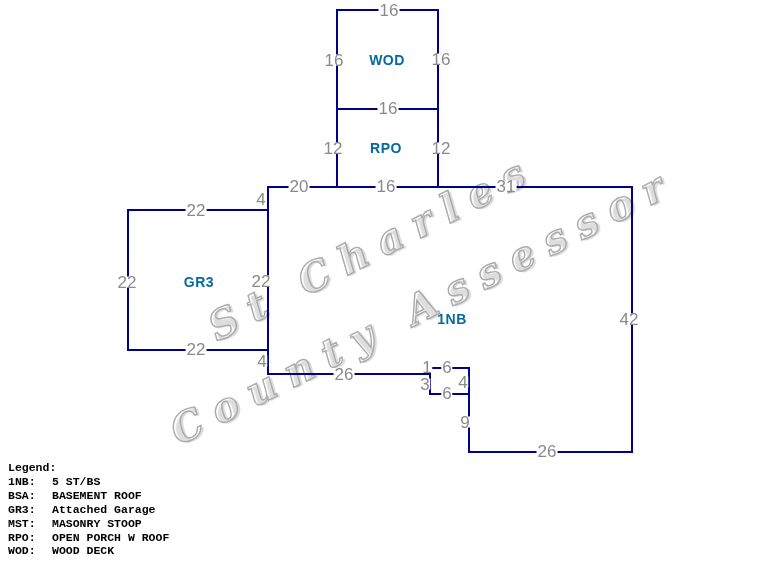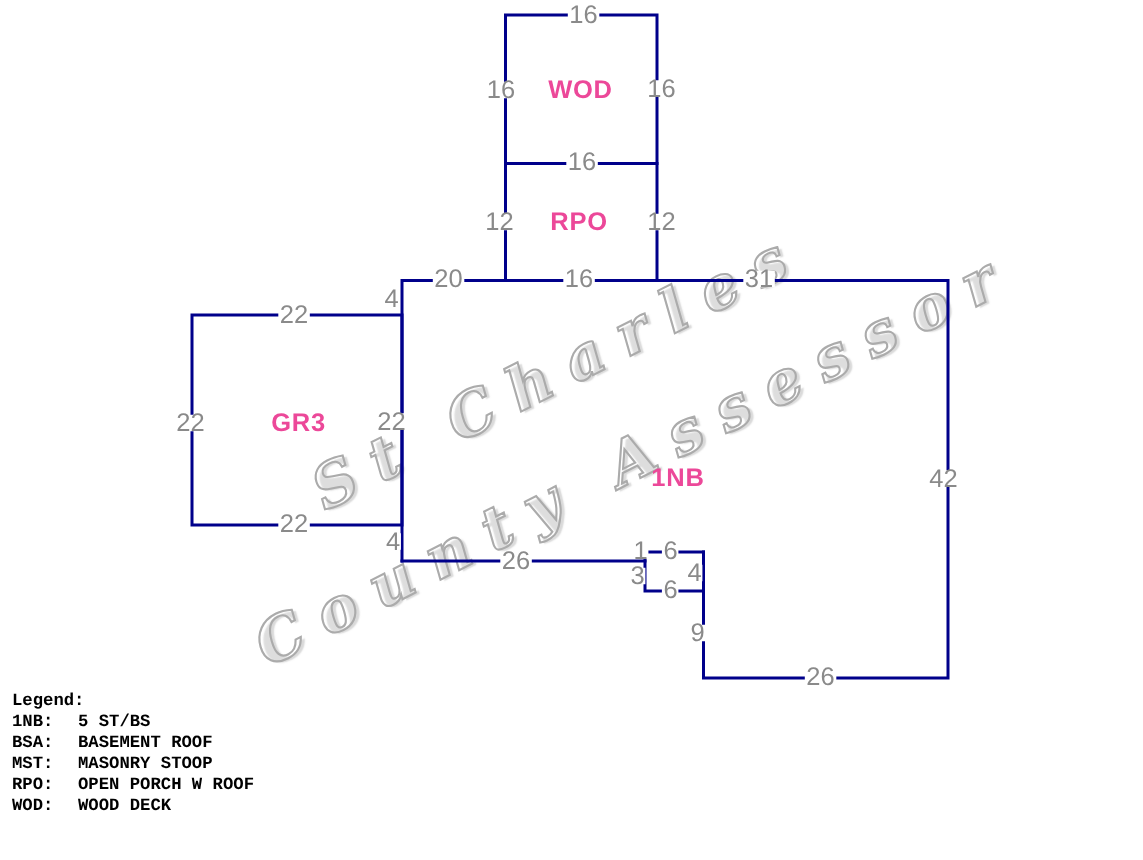--- a/index.html
+++ b/index.html
@@ -24,21 +24,21 @@
   #sketch-svg path, #sketch-svg rect{stroke:#00008b;stroke-width:2;fill:none;stroke-linecap:square;}
   
   .dim{
     position:absolute;z-index:3;transform:translate(-50%,-50%);
     font-size:17px;line-height:11px;color:#8a8a8a;background:#fff;padding:0 1px;
     white-space:nowrap;
   }
   
   .area{
     position:absolute;z-index:4;transform:translate(-50%,-50%);
-    font-size:17px;font-weight:bold;color:#ec4899;letter-spacing:0.5px;white-space:nowrap;
+    font-size:14px;font-weight:bold;color:#0369a1;letter-spacing:0.5px;white-space:nowrap;
   }
   
   #legend{
     position:absolute;left:8px;top:461px;z-index:4;
     font-family:"Liberation Mono",monospace;font-weight:bold;
     font-size:11.5px;line-height:13.9px;color:#000;white-space:nowrap;
   }
   #legend .abbr{display:inline-block;width:44px;}
 </style>
 </head>
@@ -85,18 +85,19 @@
 
   <span class="area" style="left:387px;top:60px;">WOD</span>
   <span class="area" style="left:386px;top:148px;text-align:right;">RPO</span>
   <span class="area" style="left:199px;top:282px;">GR3</span>
   <span class="area" style="left:452px;top:319px;">1NB</span>
 
   <div id="legend">
     <div class="row">Legend:</div>
     <div class="row"><span class="abbr">1NB:</span><span class="desc">5 ST/BS</span></div>
     <div class="row"><span class="abbr">BSA:</span><span class="desc">BASEMENT ROOF</span></div>
+    <div class="row"><span class="abbr">GR3:</span><span class="desc">Attached Garage</span></div>
     <div class="row"><span class="abbr">MST:</span><span class="desc">MASONRY STOOP</span></div>
     <div class="row"><span class="abbr">RPO:</span><span class="desc">OPEN PORCH W ROOF</span></div>
     <div class="row"><span class="abbr">WOD:</span><span class="desc">WOOD DECK</span></div>
   </div>
 
 </div>
 
 </body></html>

